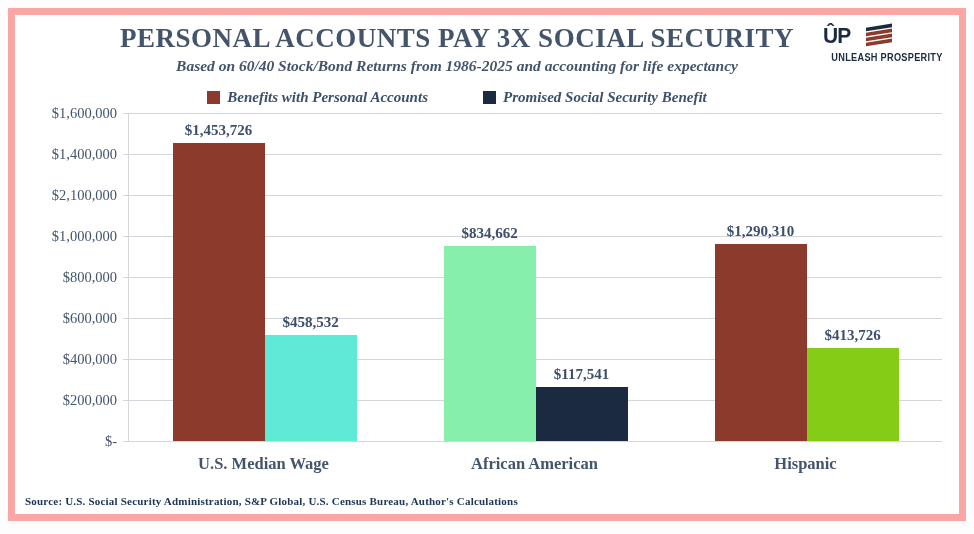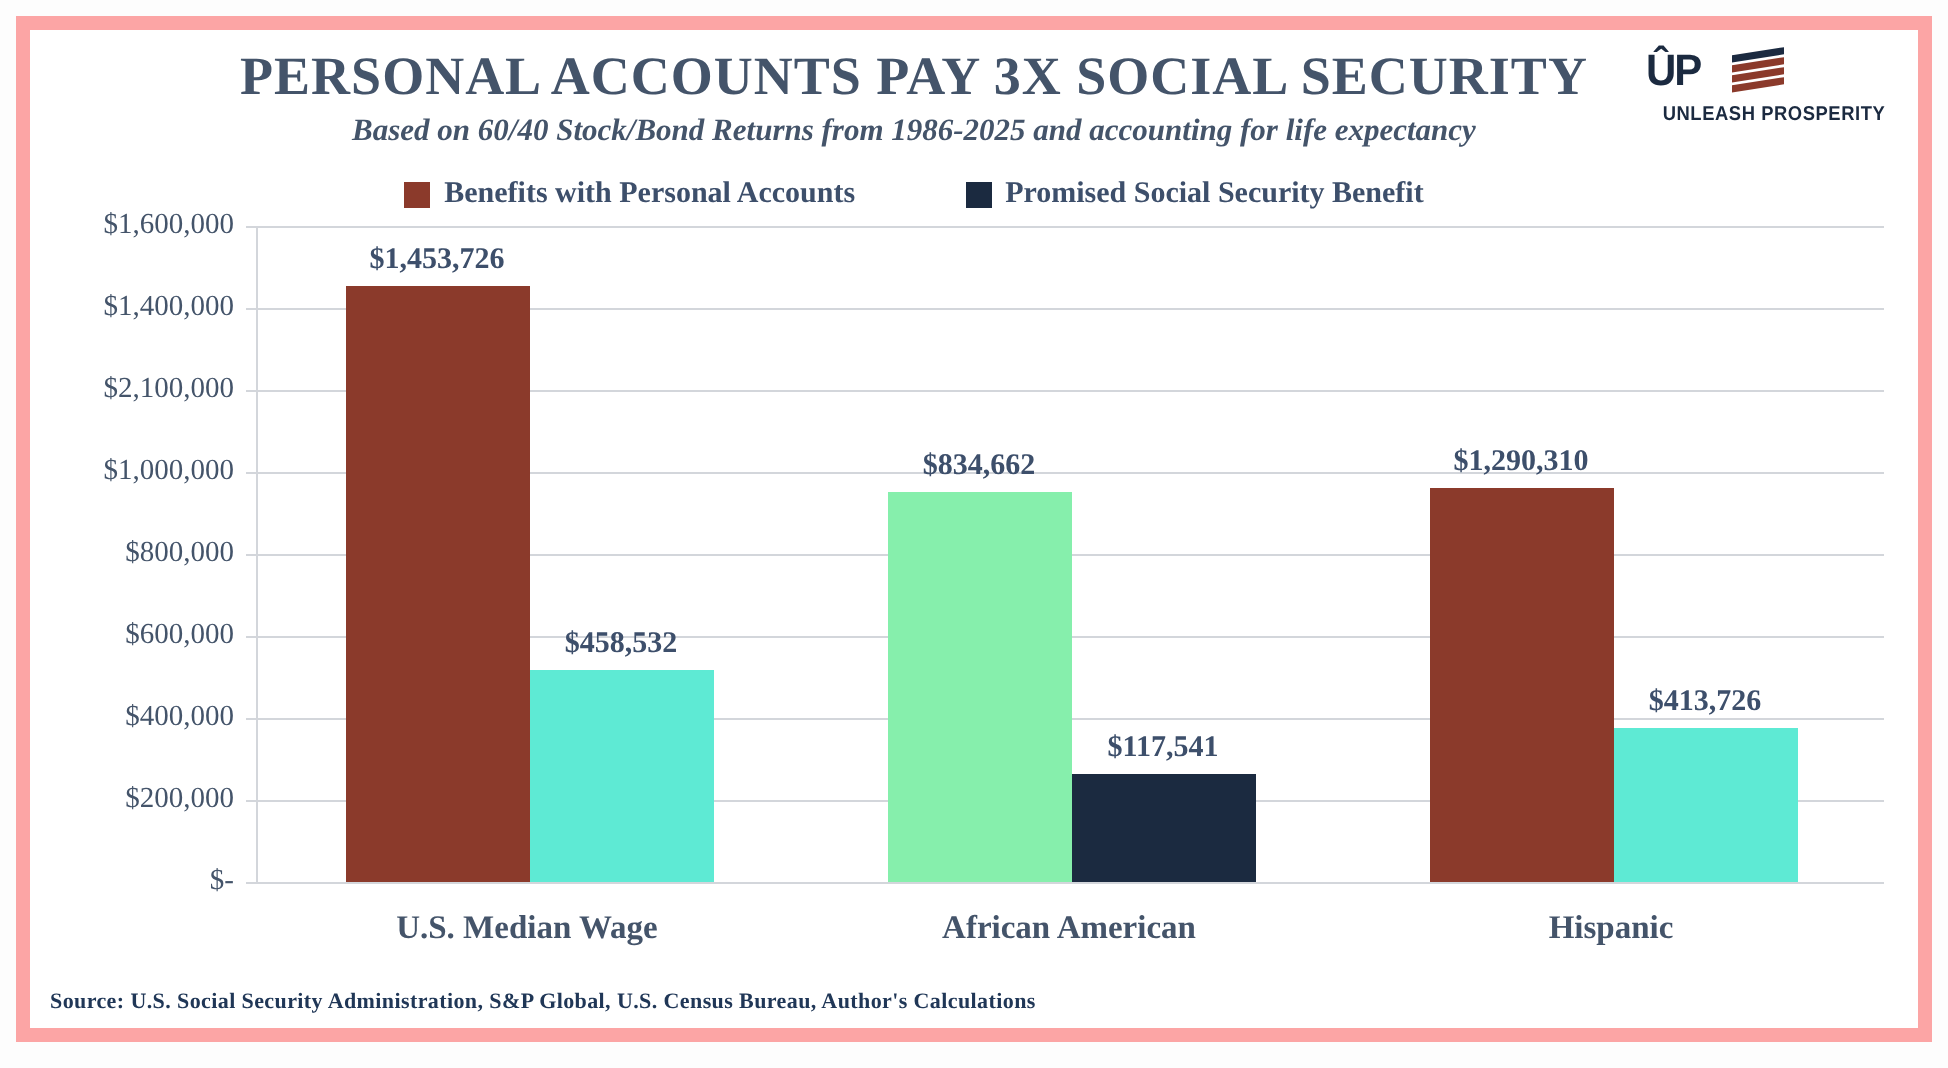--- a/index.html
+++ b/index.html
@@ -24,21 +24,21 @@
   .logo-mark{display:flex;align-items:center;justify-content:flex-start;gap:14px;}
   .logo-up{
     font-family:"Liberation Sans","DejaVu Sans",sans-serif;font-weight:bold;
     font-size:21px;color:#1B2A40;transform:scaleY(1.05);letter-spacing:-1px;
   }
   .logo-text{
     margin-top:3px;font-family:"Liberation Sans","DejaVu Sans",sans-serif;
     font-weight:bold;font-size:10px;color:#1B2A40;letter-spacing:0.3px;transform:scaleX(0.92);
   }
   
-  .legend{position:absolute;left:0;right:60px;top:74px;display:flex;justify-content:center;gap:55px;}
+  .legend{position:absolute;left:0;right:60px;top:74px;display:flex;justify-content:center;gap:55px;font-style:italic;}
   .legend-item{display:flex;align-items:center;gap:7px;}
   .legend-swatch{width:13px;height:13px;}
   .legend-label{font-size:15px;font-weight:bold;color:#3D4F6B;white-space:nowrap;}
   
   .plot{position:absolute;left:113px;top:98px;width:813px;height:328px;border-left:1px solid #D3D6DB;}
   .gridline{position:absolute;left:0;width:100%;height:1px;background:#D3D6DB;}
   .tickmark{position:absolute;left:-6px;width:6px;height:1px;background:#D3D6DB;}
   .yticks{position:absolute;left:0;top:98px;width:102px;height:328px;}
   .ytick{
     position:absolute;right:0;text-align:right;font-size:14.5px;color:#44546A;
@@ -141,21 +141,21 @@
             <div class="bar-label">$834,662</div>
           </div>
           <div class="bar" style="height: 54px; background: rgb(27, 42, 64);">
             <div class="bar-label">$117,541</div>
           </div>
         </div>
         <div class="group">
           <div class="bar" style="height: 197px; background: rgb(139, 58, 43);">
             <div class="bar-label">$1,290,310</div>
           </div>
-          <div class="bar" style="height: 77px; background: #5eead4; font-family: Liberation Serif, serif;">
+          <div class="bar" style="height: 93px; background: #84cc16; font-family: Liberation Serif, serif;">
             <div class="bar-label">$413,726</div>
           </div>
         </div>
       </div>
   </div>
 
   <div class="xlabels" id="xlabels">
       <div class="xlabel">U.S. Median Wage</div>
       <div class="xlabel">African American</div>
       <div class="xlabel">Hispanic</div>

